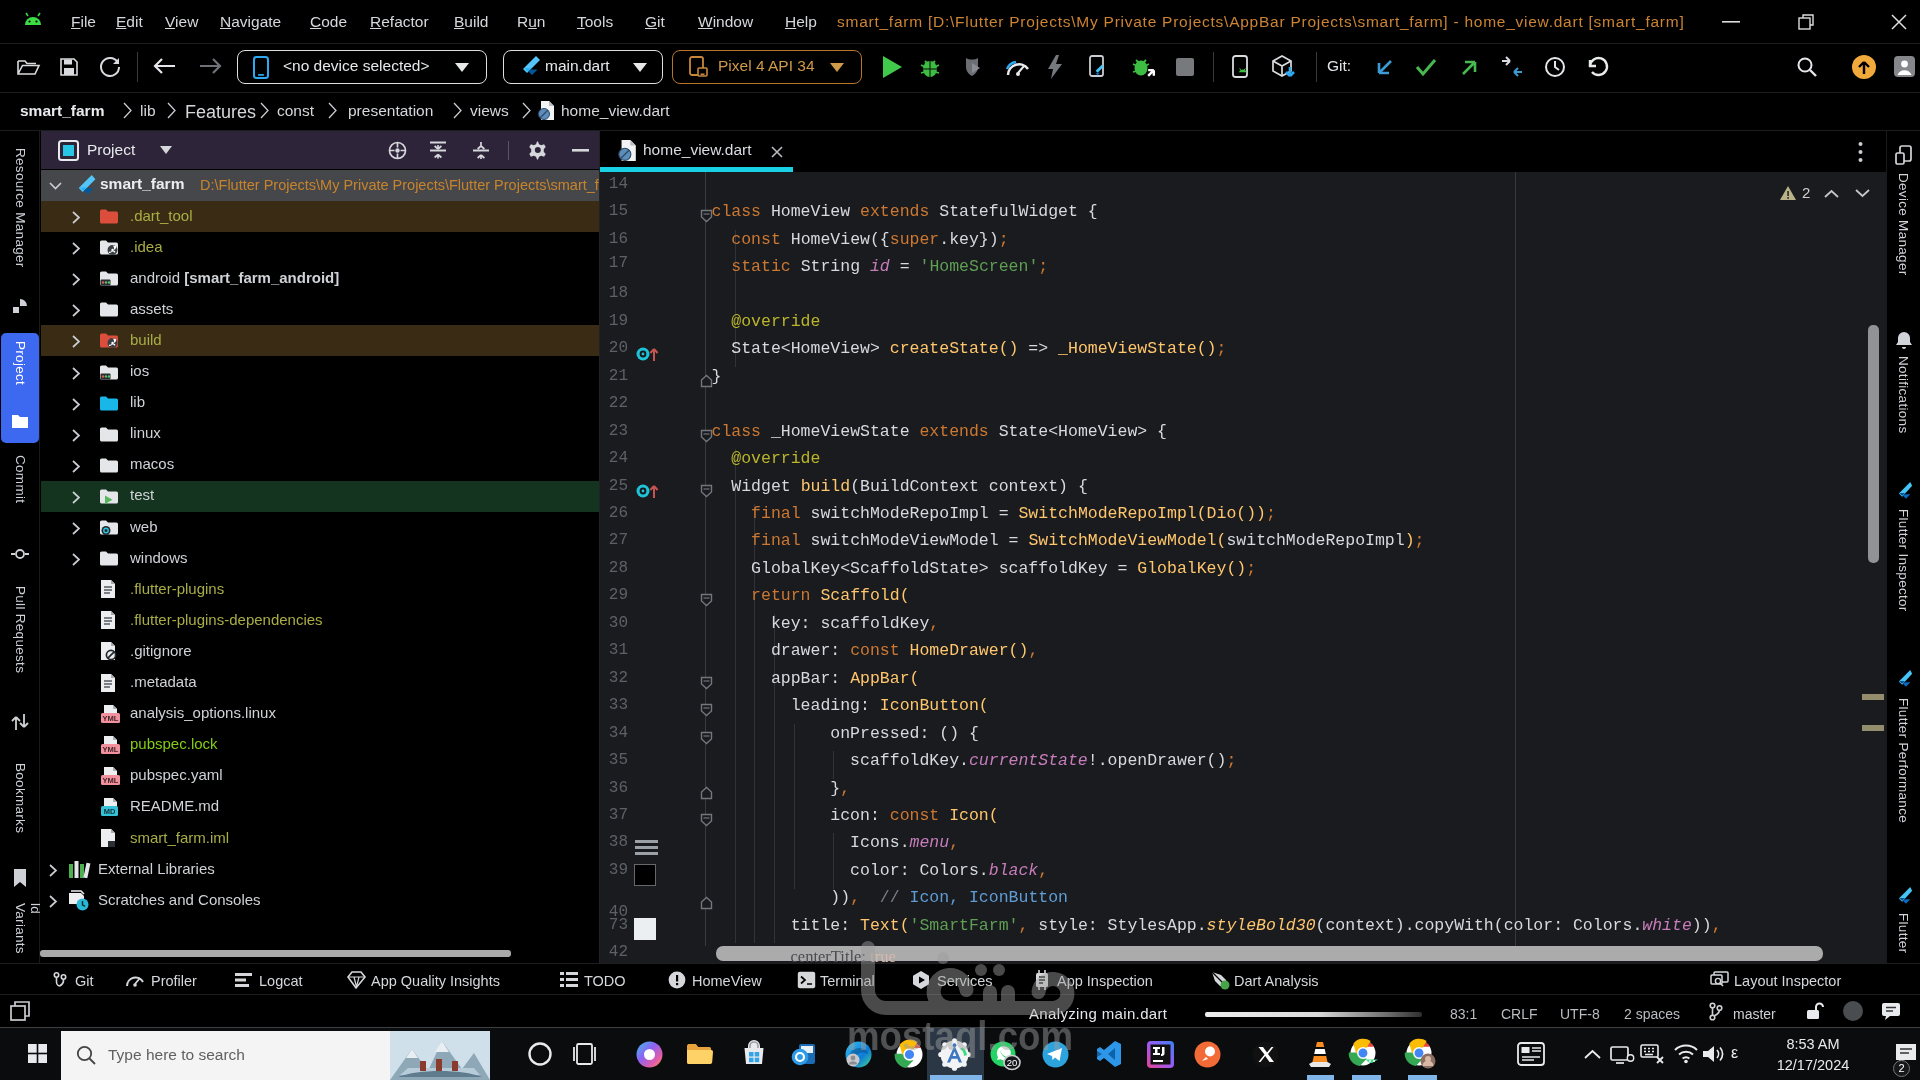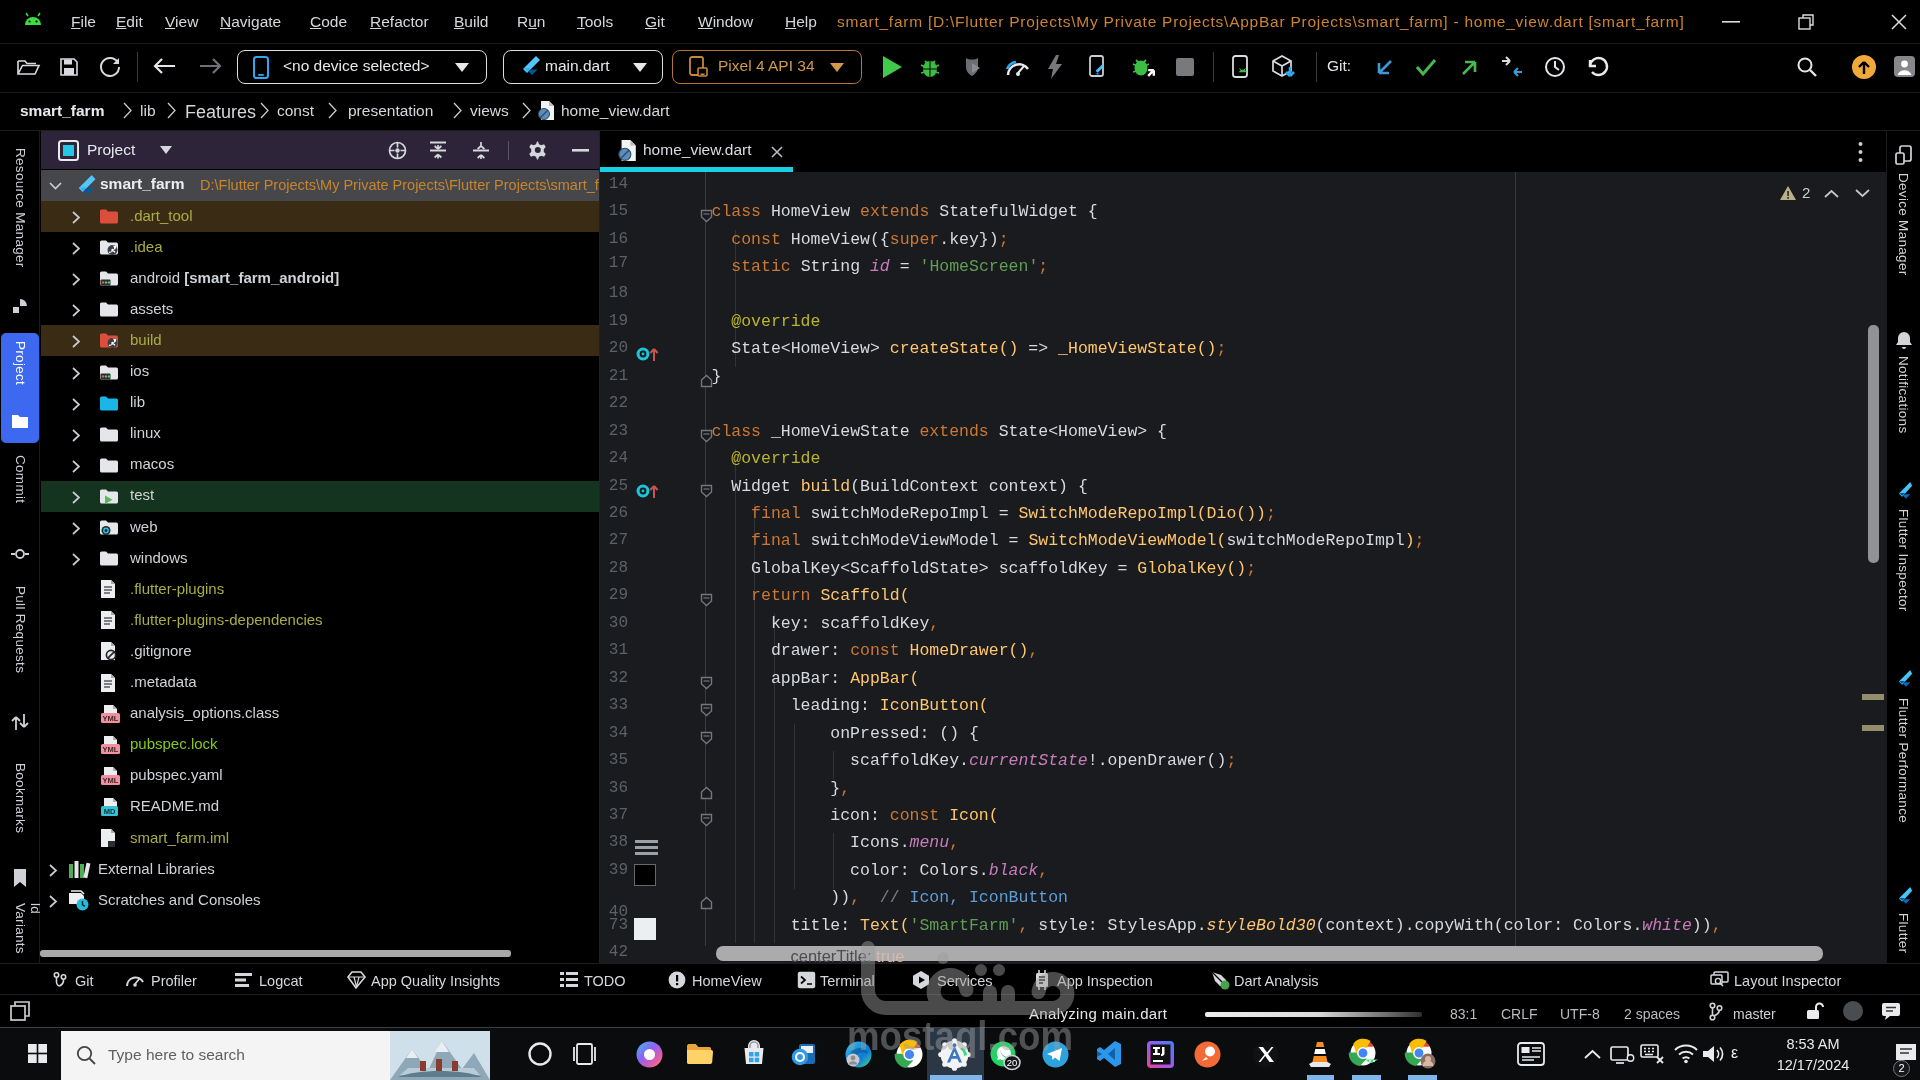--- a/index.html
+++ b/index.html
@@ -1,20 +1,20 @@
 <!DOCTYPE html>
 <html><head><meta charset="utf-8">
 <style>
 *{margin:0;padding:0;box-sizing:border-box}
 html,body{width:1920px;height:1080px;background:#000;overflow:hidden}
 body{position:relative;font-family:"Liberation Sans",sans-serif;color:#D5D7DB}
 .ab{position:absolute}
 .vt{writing-mode:vertical-rl;letter-spacing:.3px}
 svg{display:block;overflow:visible}
-.mono{font-family:Liberation Sans, sans-serif}
+.mono{font-family:Liberation Serif, serif}
 .cl{position:absolute;left:711.5px;height:28px;line-height:27.45px;font:16.5px "Liberation Mono",monospace;white-space:pre;color:#D6D9DE}
 .ln{position:absolute;left:598px;width:30px;text-align:right;height:28px;line-height:27.45px;font:16px "Liberation Mono",monospace;color:#5C6167}
 .k{color:#CC7832}.m{color:#FFC66D}.s{color:#5F9E54}.a2{color:#BBB529}.vi{color:#C77DBB;font-style:italic}
 .p{color:#CC7832}.cm{color:#7A7E85}.cb{color:#5F9DD6}.im{color:#FFC66D;font-style:italic}
 .tr{position:absolute;left:41px;width:558px;height:31px;font-size:15px;color:#CFD2D6;white-space:nowrap;overflow:hidden}
 .tr span.lbl{position:absolute;top:5.5px}
 .oli{color:#A9AD45}
 .bb{font-size:14.5px;color:#D5D7DB}
 .sb{font-size:14px;color:#B9BCC0}
 </style></head>
@@ -454,21 +454,21 @@
     </svg>
  <span class="lbl" style="left:89px">.metadata</span>
 </div>
 <div class="tr" style="top:698.6px">
  <svg class="ab" style="left:59px;top:5px" width="22" height="20" viewBox="0 0 22 20">
       <path d="M4 1h9l4 4v9H4z" fill="#EDEEF0"></path>
       <path d="M13 1l4 4h-4z" fill="#a9adb2"></path>
       <rect x="1" y="9" width="19" height="10" rx="1.5" fill="#F2909E"></rect>
       <text x="10.5" y="17" font-family="Liberation Sans" font-size="7.5" font-weight="bold" fill="#42262a" text-anchor="middle">YML</text>
     </svg>
- <span class="lbl" style="left:89px">analysis_options.class</span>
+ <span class="lbl" style="left:89px">analysis_options.linux</span>
 </div>
 <div class="tr" style="top:729.7px">
  <svg class="ab" style="left:59px;top:5px" width="22" height="20" viewBox="0 0 22 20">
       <path d="M4 1h9l4 4v9H4z" fill="#EDEEF0"></path>
       <path d="M13 1l4 4h-4z" fill="#a9adb2"></path>
       <rect x="1" y="9" width="19" height="10" rx="1.5" fill="#F2909E"></rect>
       <text x="10.5" y="17" font-family="Liberation Sans" font-size="7.5" font-weight="bold" fill="#42262a" text-anchor="middle">YML</text>
     </svg>
  <span class="lbl" style="left:89px;color:#84cc16">pubspec.lock</span>
 </div>

